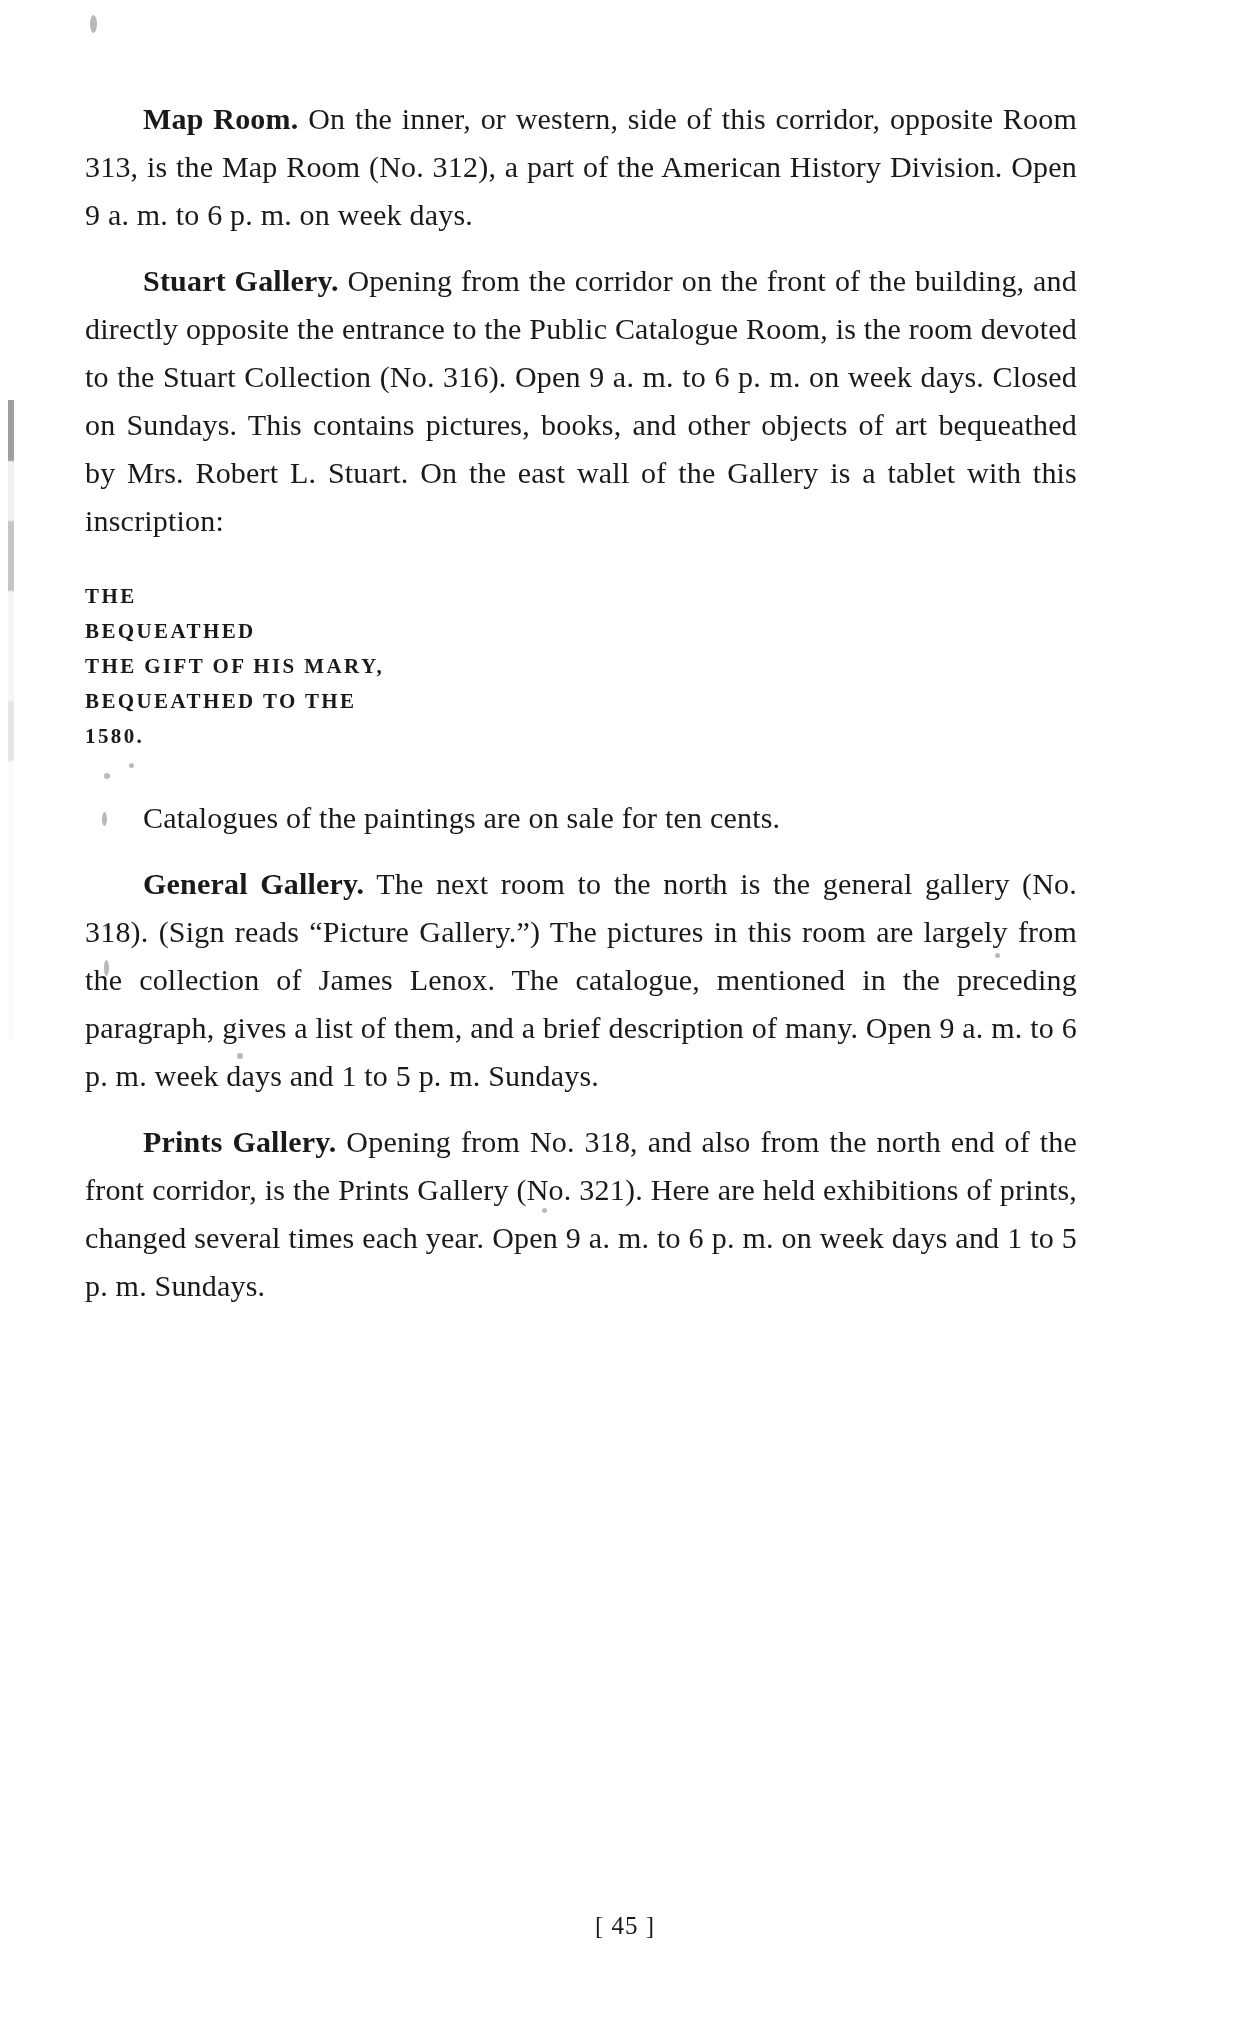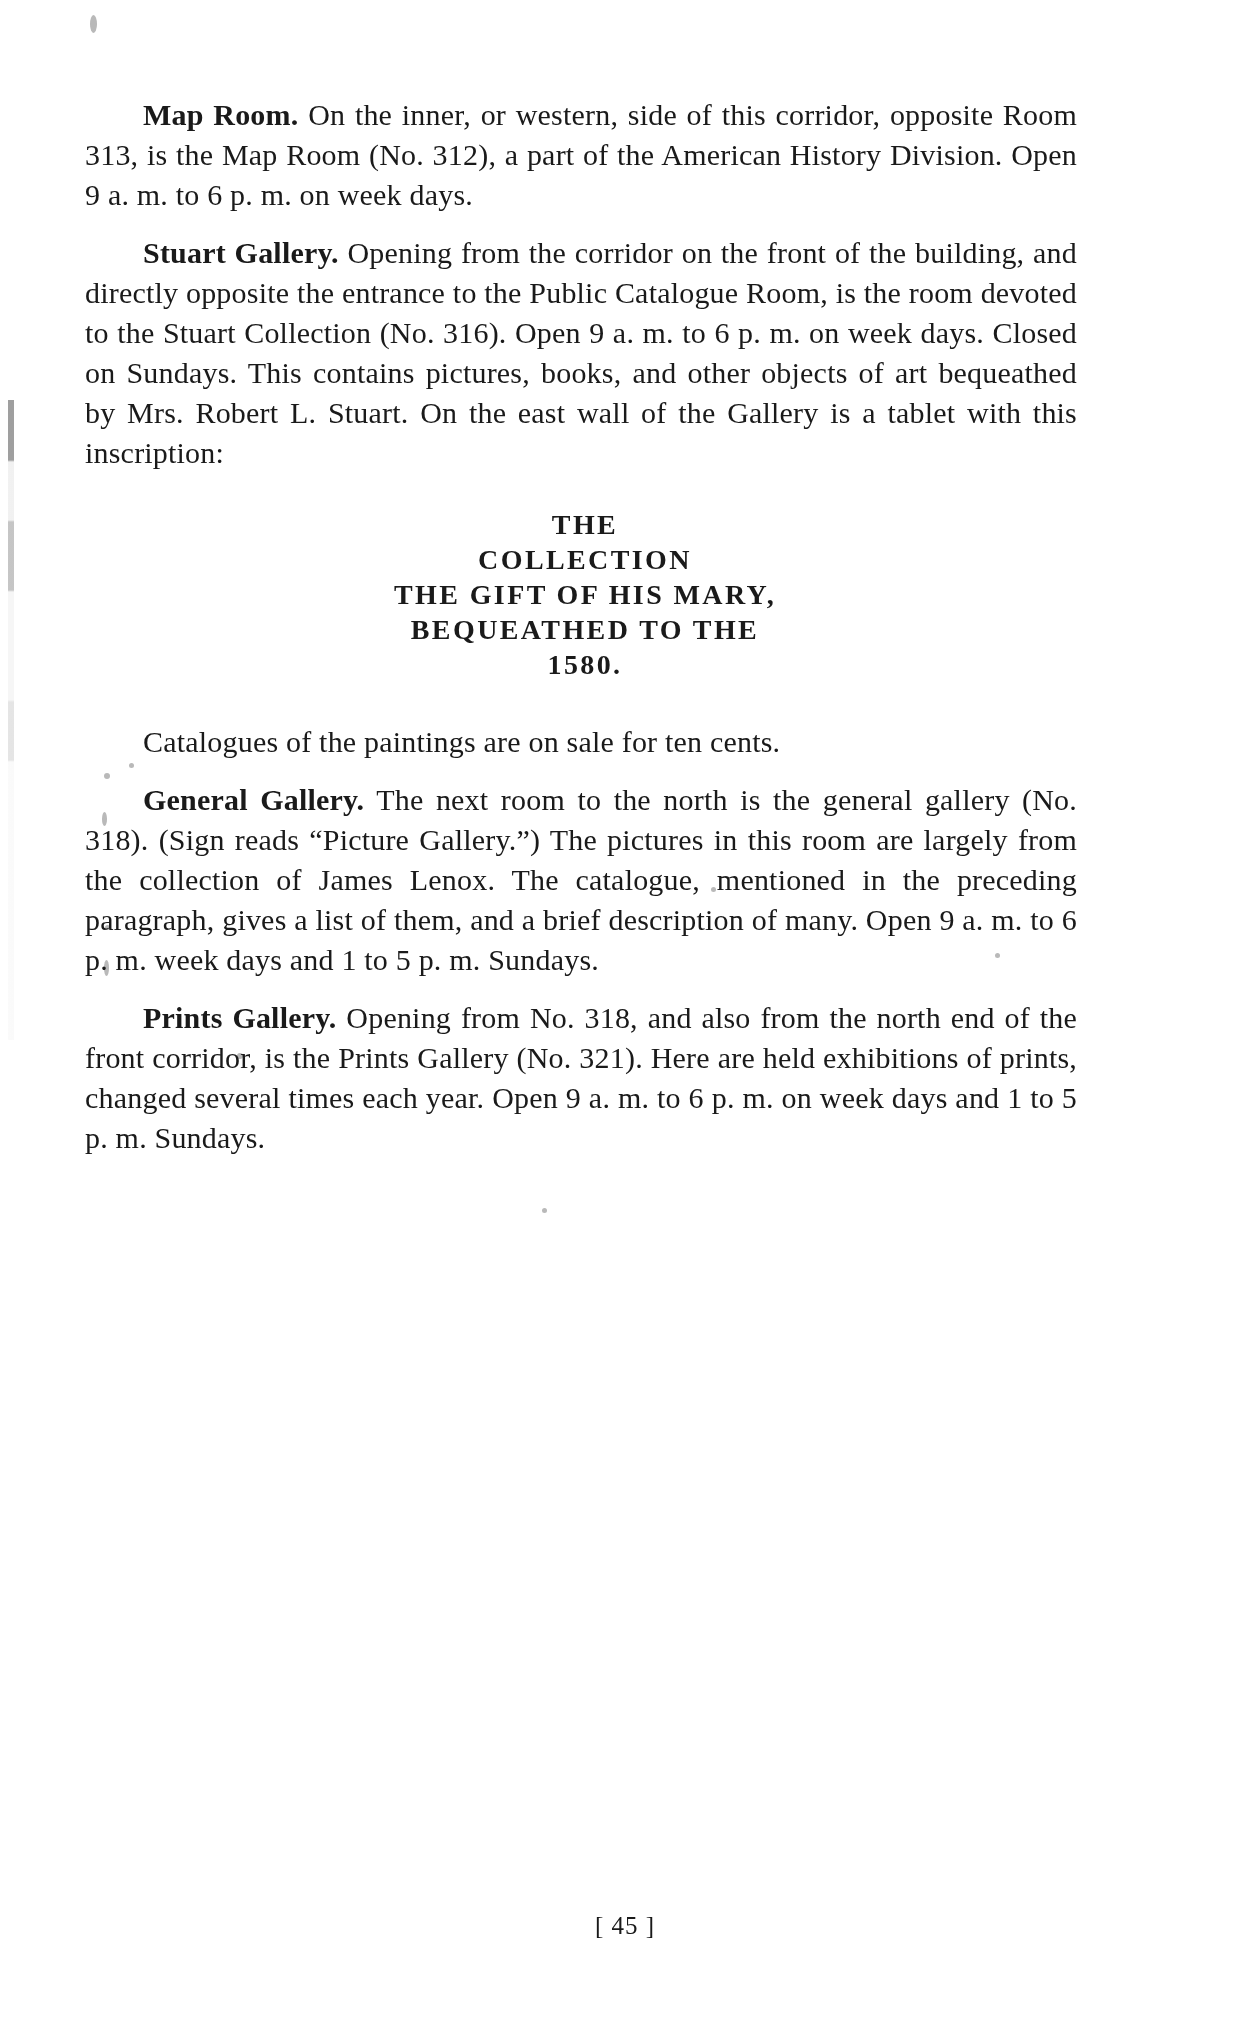--- a/index.html
+++ b/index.html
@@ -44,33 +44,33 @@
   }
   .content {
     position: absolute;
     left: 85px;
     top: 95px;
     width: 1000px;
   }
   p.body {
     margin: 0 8px 18px 0;
     font-size: 30px;
-    line-height: 40px;
+    line-height: 48px;
     text-align: justify;
     text-justify: inter-word;
     text-indent: 58px;
     letter-spacing: 0.2px;
   }
   .run-in {
     font-weight: bold;
   }
   .tablet {
     margin: 34px 0 40px 0;
-    text-align: center;
-    font-size: 28px;
+    text-align: left;
+    font-size: 21px;
     line-height: 35px;
     letter-spacing: 2.4px;
     font-weight: bold;
   }
   .tablet div { white-space: nowrap; }
   .folio {
     position: absolute;
     left: 0;
     top: 1912px;
     width: 1250px;
@@ -97,21 +97,21 @@
   <div class="speck" style="left:542px; top:1208px; width:5px; height:5px;"></div>
 
   <div class="content">
 
     <p class="body"><span class="run-in">Map Room.</span><span> On the inner, or western, side of this corridor, opposite Room 313, is the Map Room (No. 312), a part of the American History Division. Open 9 a. m. to 6 p. m. on week days.</span></p>
 
     <p class="body"><span class="run-in">Stuart Gallery.</span><span> Opening from the corridor on the front of the building, and directly opposite the entrance to the Public Catalogue Room, is the room devoted to the Stuart Collection (No. 316). Open 9 a. m. to 6 p. m. on week days. Closed on Sundays. This contains pictures, books, and other objects of art bequeathed by Mrs. Robert L. Stuart. On the east wall of the Gallery is a tablet with this inscription:</span></p>
 
     <div class="tablet">
       <div>THE</div>
-      <div>COLLECTION</div>
+      <div>BEQUEATHED</div>
       <div>THE GIFT OF HIS MARY,</div>
       <div>BEQUEATHED TO THE</div>
       <div>1580.</div>
     </div>
 
     <p class="body"><span>Catalogues of the paintings are on sale for ten cents.</span></p>
 
     <p class="body"><span class="run-in">General Gallery.</span><span> The next room to the north is the general gallery (No. 318). (Sign reads “Picture Gallery.”) The pictures in this room are largely from the collection of James Lenox. The catalogue, mentioned in the preceding paragraph, gives a list of them, and a brief description of many. Open 9 a. m. to 6 p. m. week days and 1 to 5 p. m. Sundays.</span></p>
 
     <p class="body"><span class="run-in">Prints Gallery.</span><span> Opening from No. 318, and also from the north end of the front corridor, is the Prints Gallery (No. 321). Here are held exhibitions of prints, changed several times each year. Open 9 a. m. to 6 p. m. on week days and 1 to 5 p. m. Sundays.</span></p>

